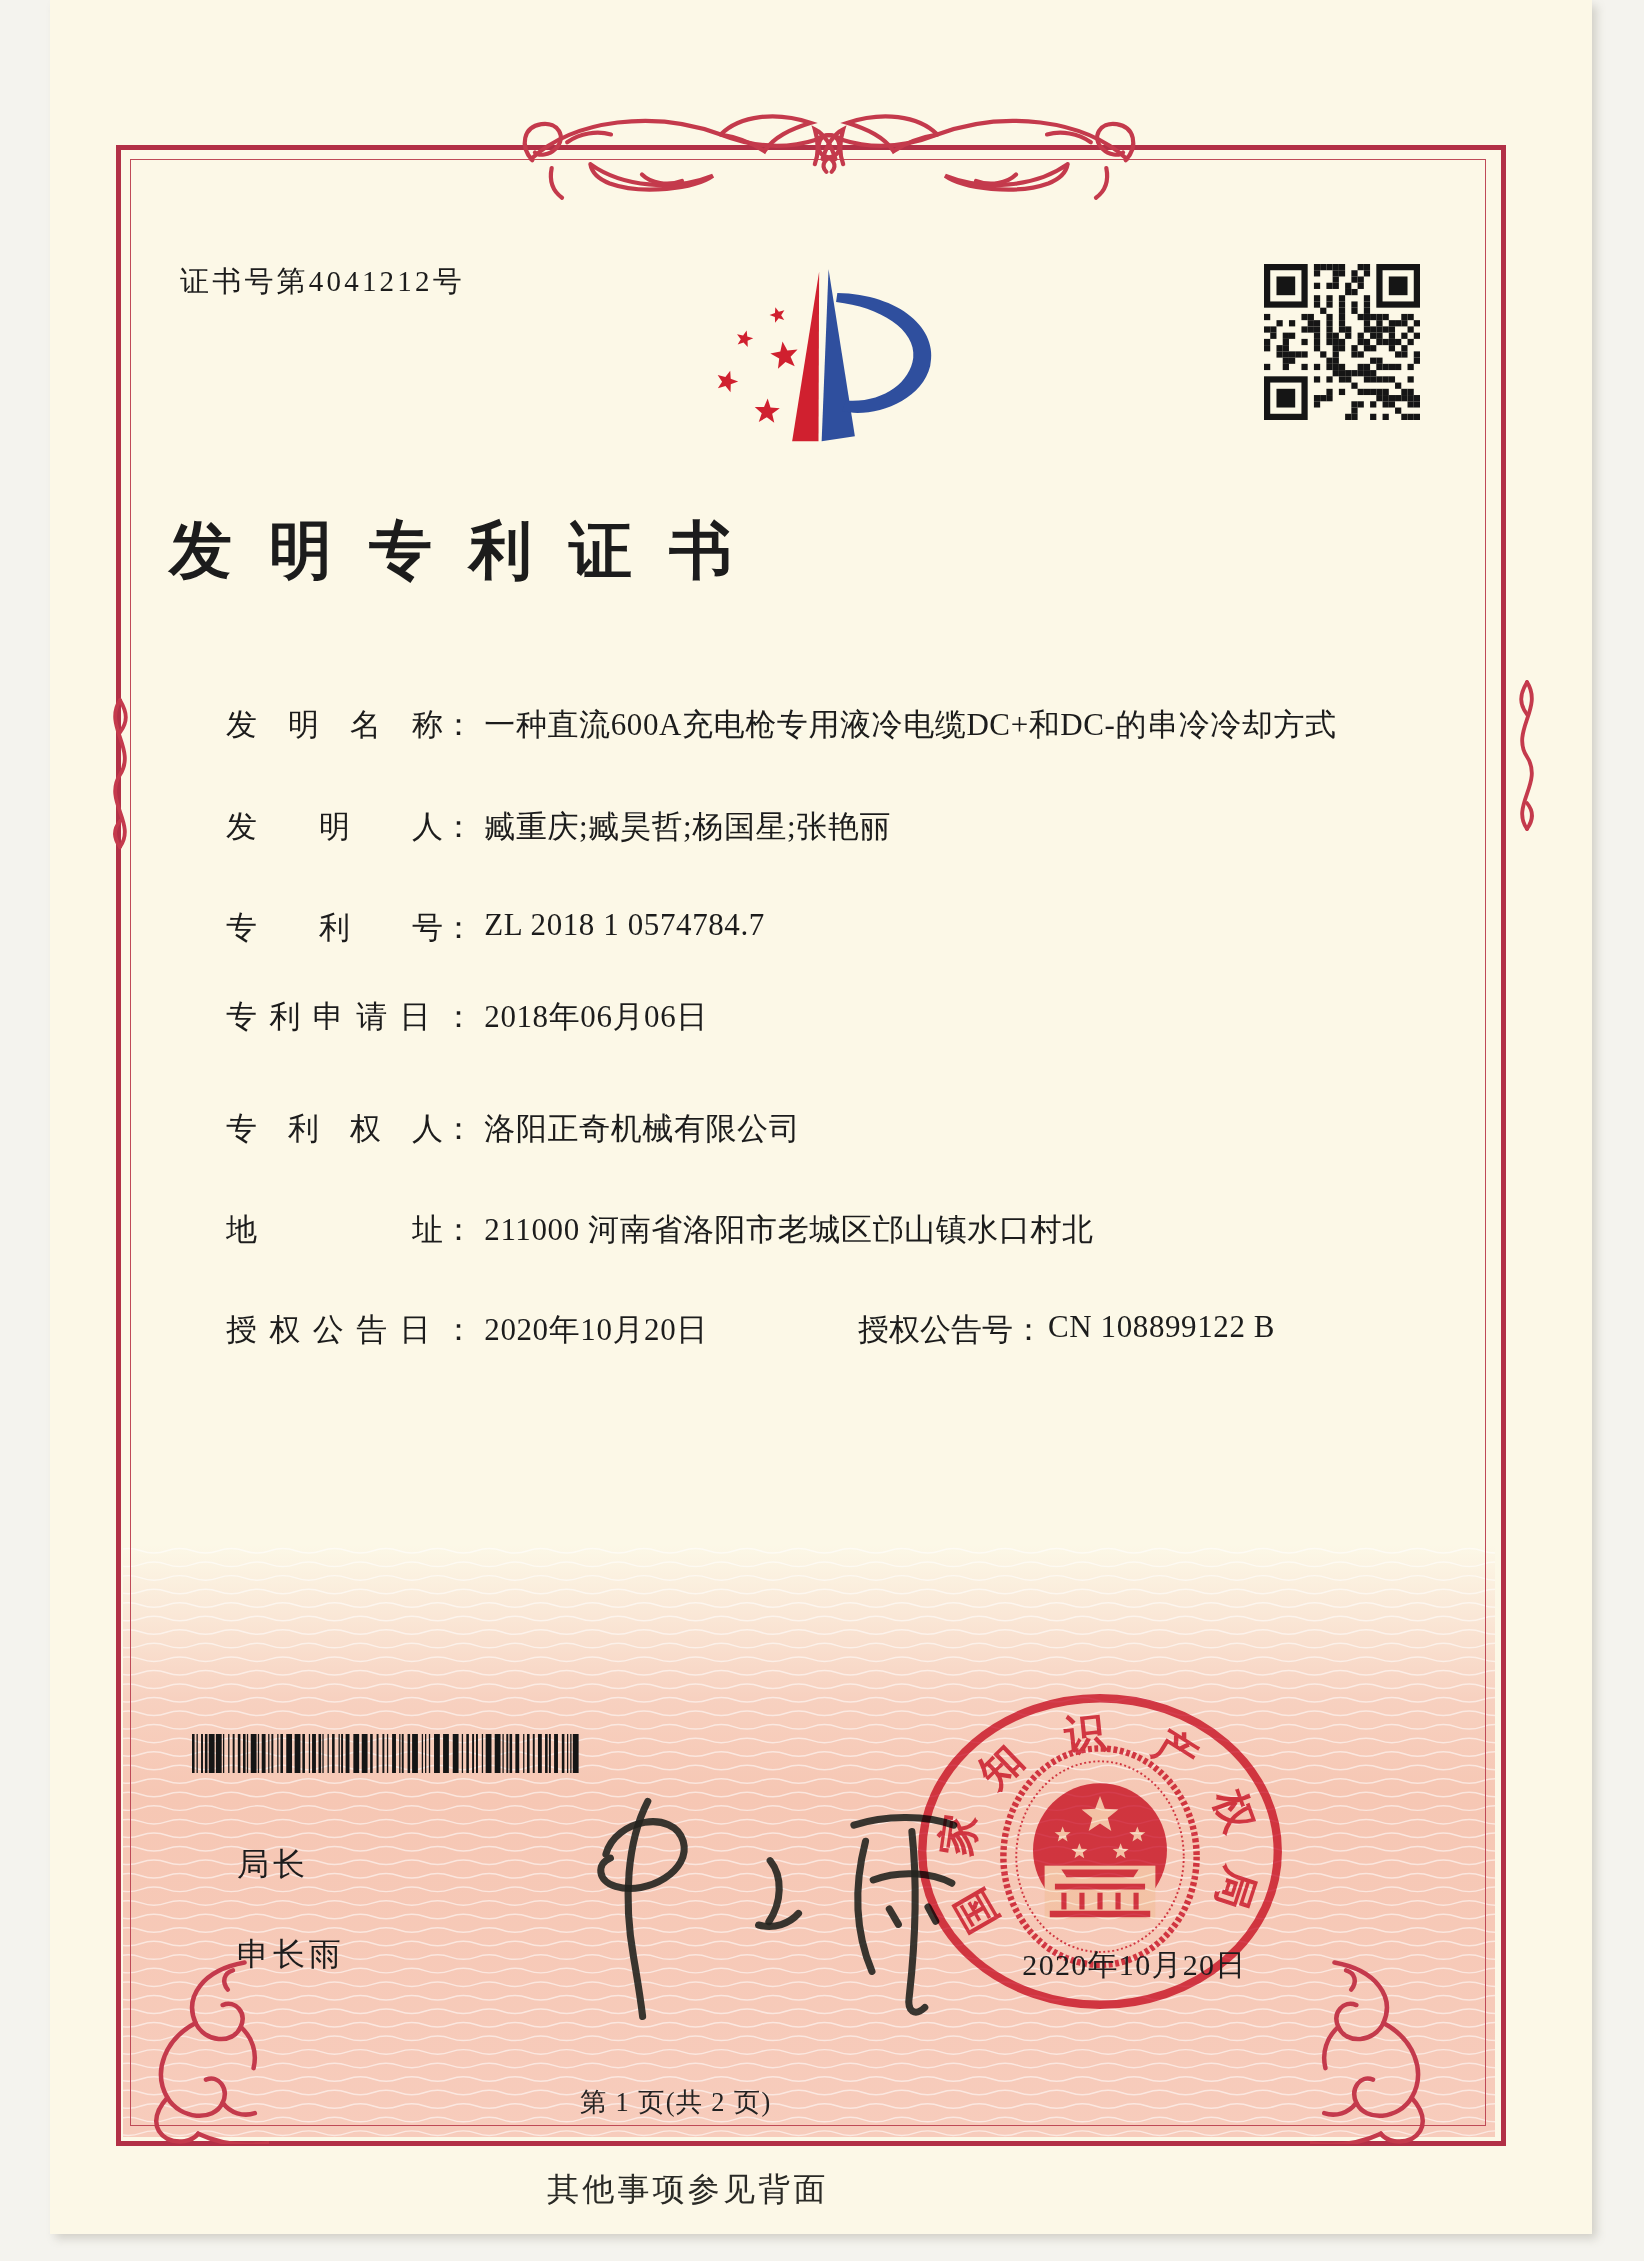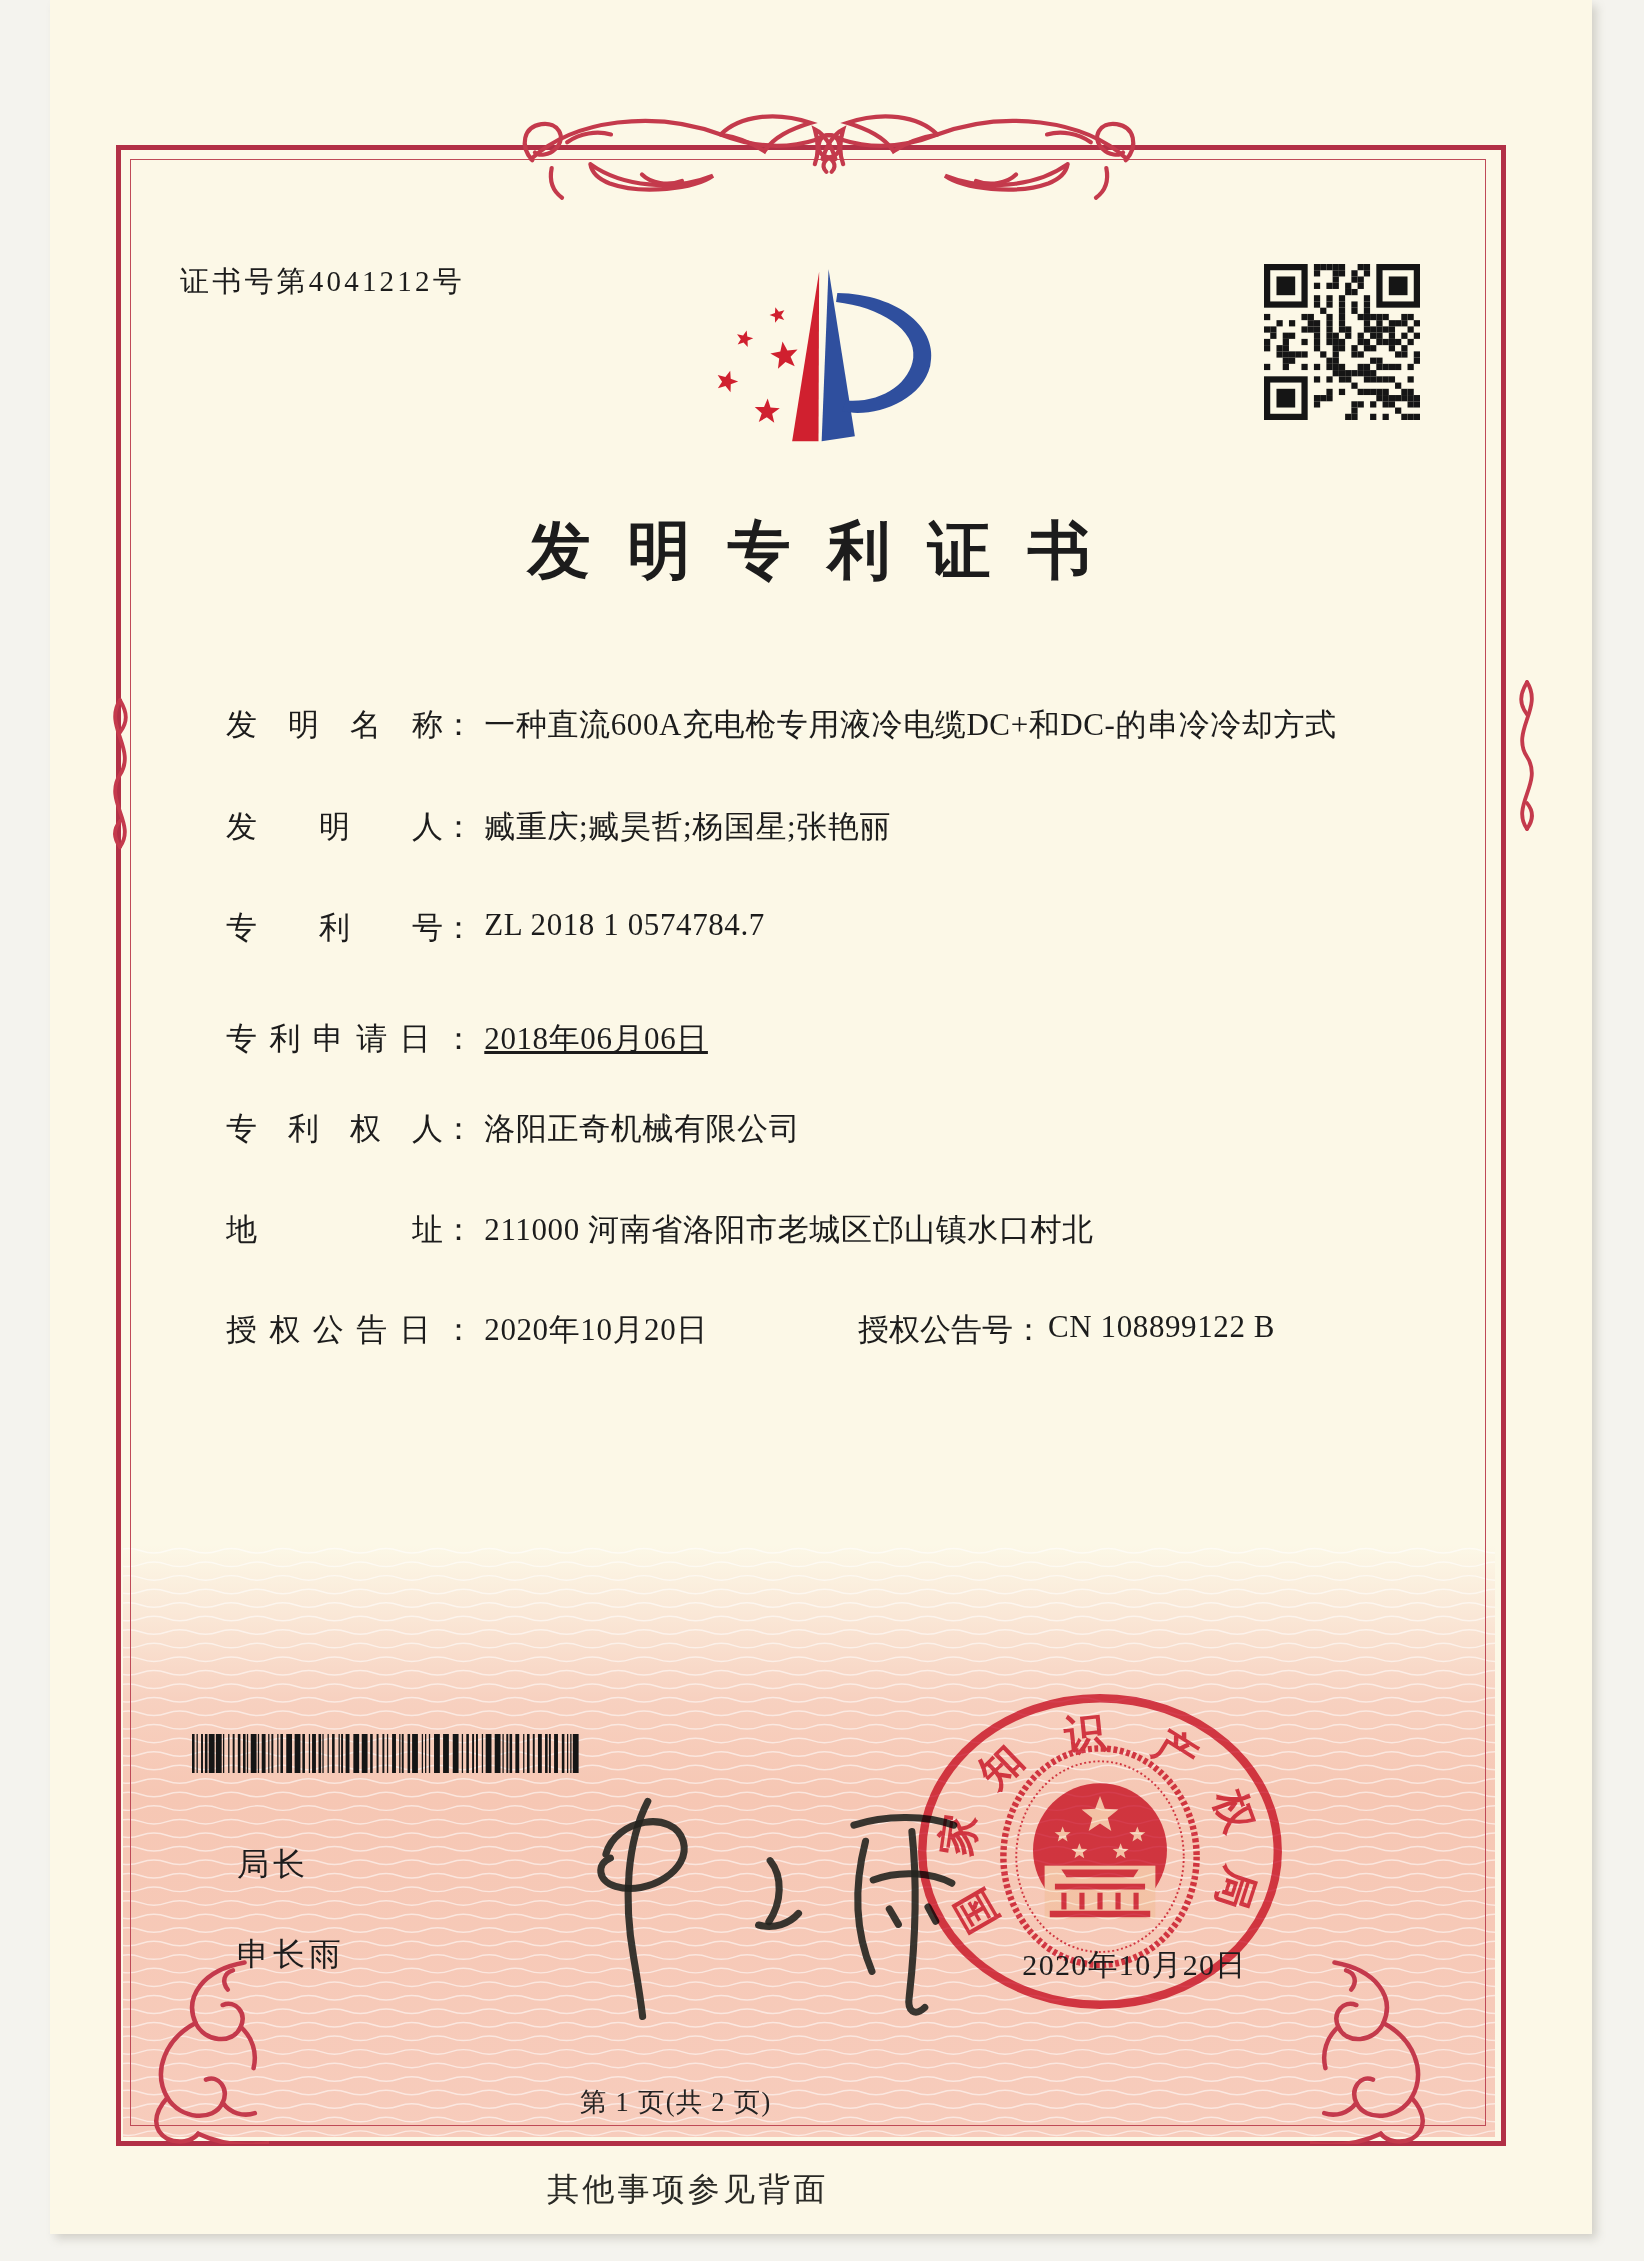--- a/index.html
+++ b/index.html
@@ -30,31 +30,31 @@
     background:linear-gradient(to bottom,
       rgba(246,200,184,0) 0%,
       rgba(246,200,184,.35) 12%,
       rgba(246,199,182,.8) 26%,
       #f6c7b4 42%,
       #f7ccbc 100%);
   }
   
   #cert-no{left:180px;top:262px;font-size:29px;letter-spacing:3.2px;}
   #doc-title{
-    left:116px;top:508px;width:1386px;text-align:center;
-    font-size:63px;font-weight:bold;letter-spacing:37px;text-indent:37px;
+    left:116px;top:508px;width:1386px;text-align:left;
+    font-size:63px;font-weight:bold;letter-spacing:37px;text-indent:37px;padding-left:16px;
   }
   .field{left:226px;height:39px;font-size:31px;white-space:nowrap;}
   .flabel{
     display:inline-block;width:248px;vertical-align:top;
     text-align:justify;text-align-last:justify;
   }
   .fvalue{margin-left:10.3px;letter-spacing:0.6px;}
   #f-r1{top:704px;} #f-r2{top:806px;} #f-r3{top:907px;}
-  #f-r4{top:1018px;text-decoration:underline;} #f-r5{top:1108px;} #f-r6{top:1209px;} #f-r7{top:1309px;}
+  #f-r4{top:996px;} #f-r5{top:1108px;} #f-r6{top:1209px;} #f-r7{top:1309px;}
   .g-label{position:absolute;left:632px;top:0;}
   .g-value{position:absolute;left:822px;top:0;letter-spacing:0.6px;}
   #paras{left:224px;top:1368px;width:1220px;font-size:30px;line-height:51px;
          text-align:justify;letter-spacing:1px;}
   #paras p{margin:0;text-indent:61px;}
   #director-label{left:237px;top:1843px;font-size:32px;letter-spacing:3.9px;}
   #director-name{left:237px;top:1933px;font-size:32px;letter-spacing:3.9px;}
   #seal-date{left:996px;top:1945px;width:277px;text-align:center;
              font-size:30px;letter-spacing:1.3px;color:#1d1d1d;z-index:7;}
   #page-no{left:580px;top:2085px;font-size:26.4px;letter-spacing:1.3px;color:#222;}

